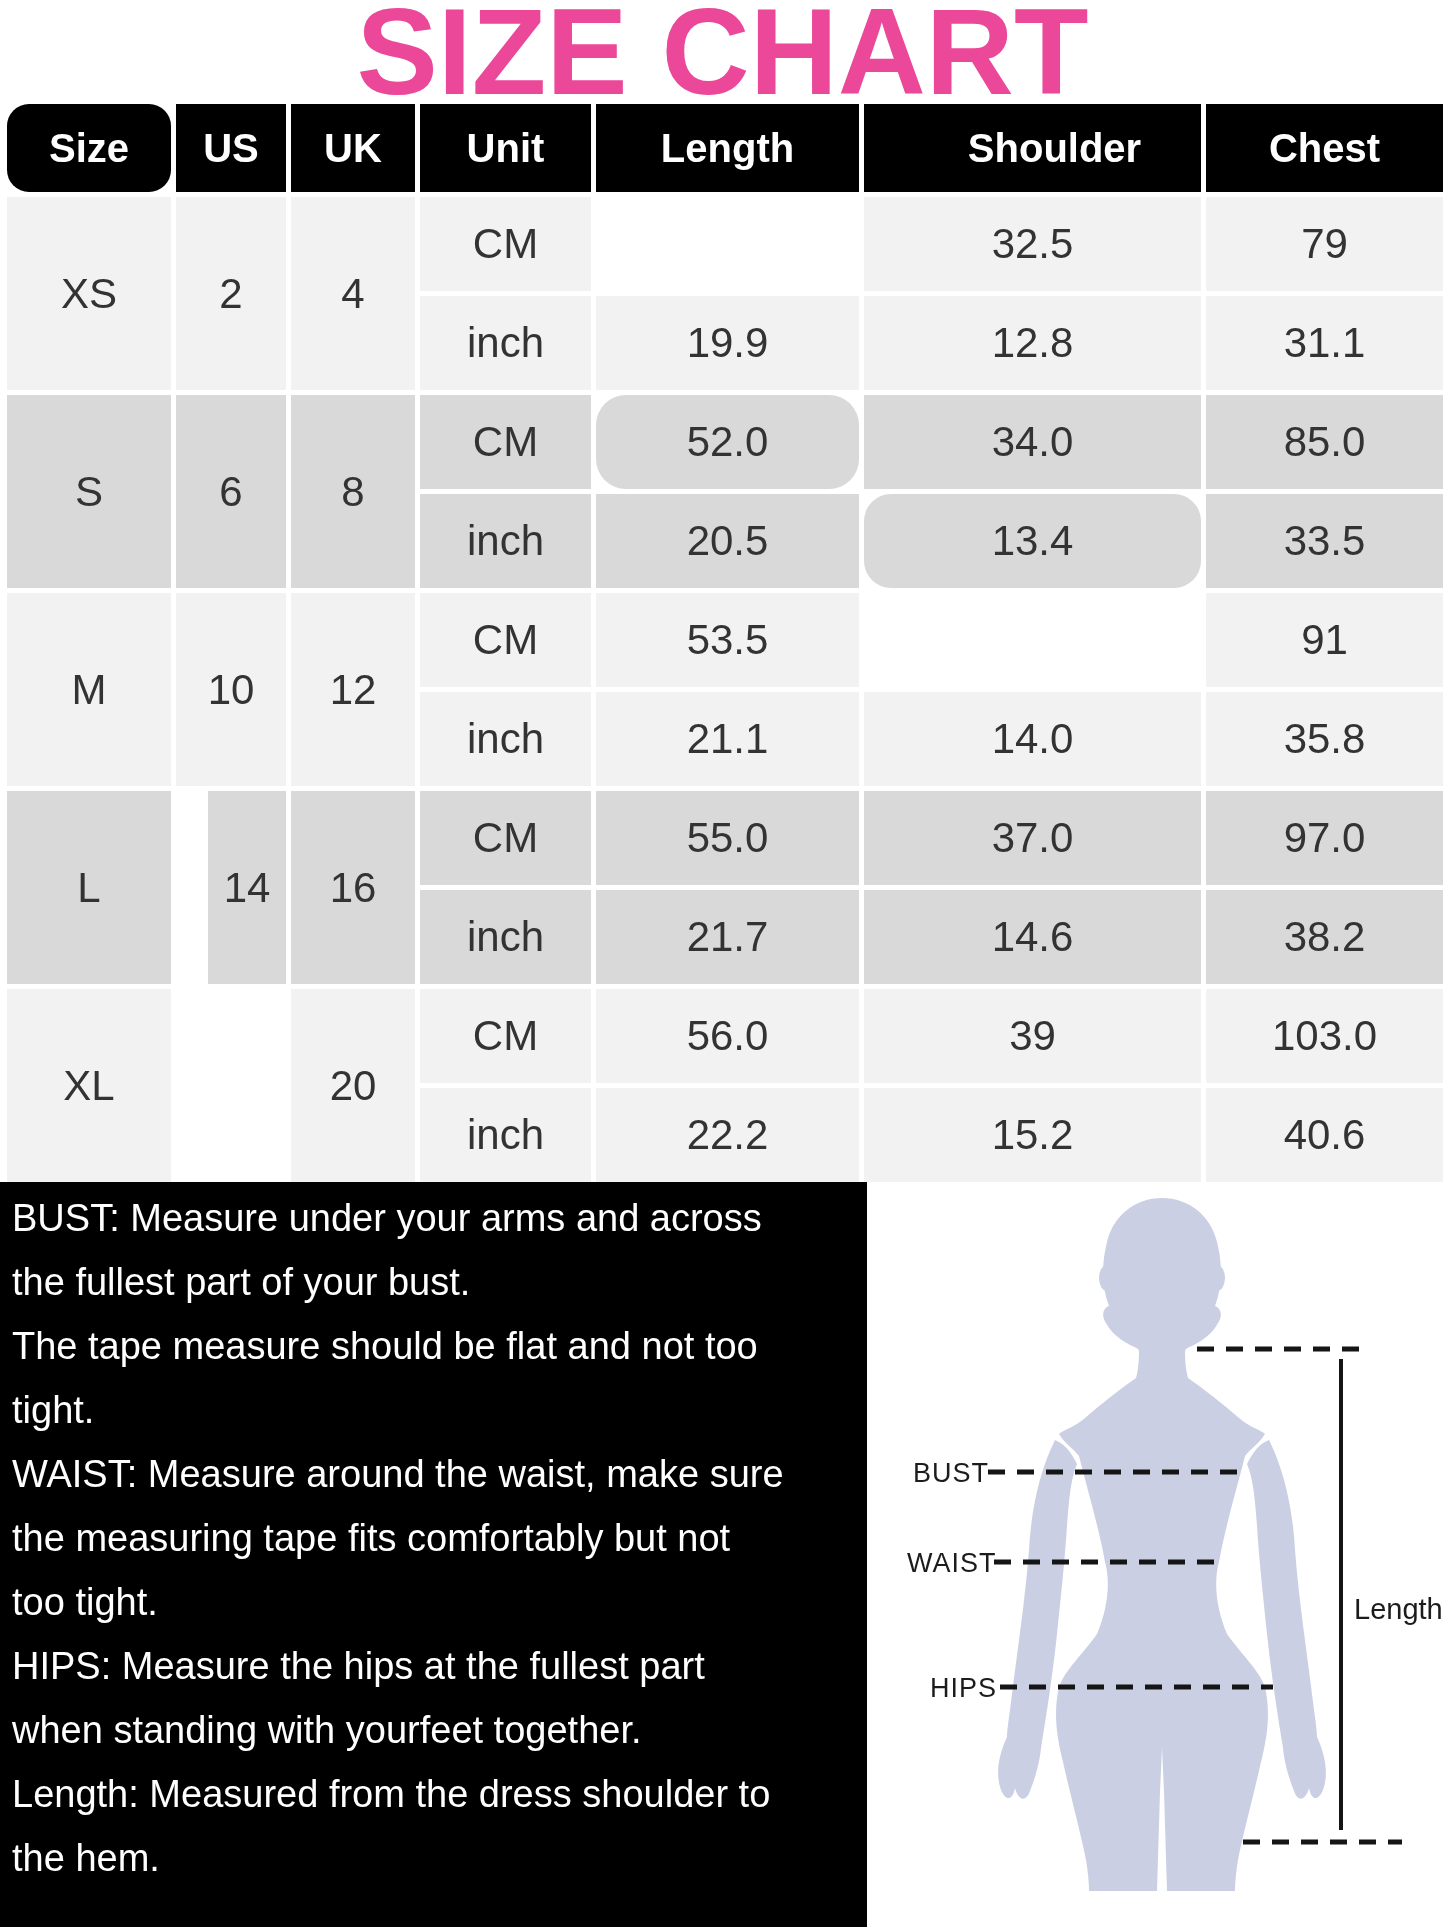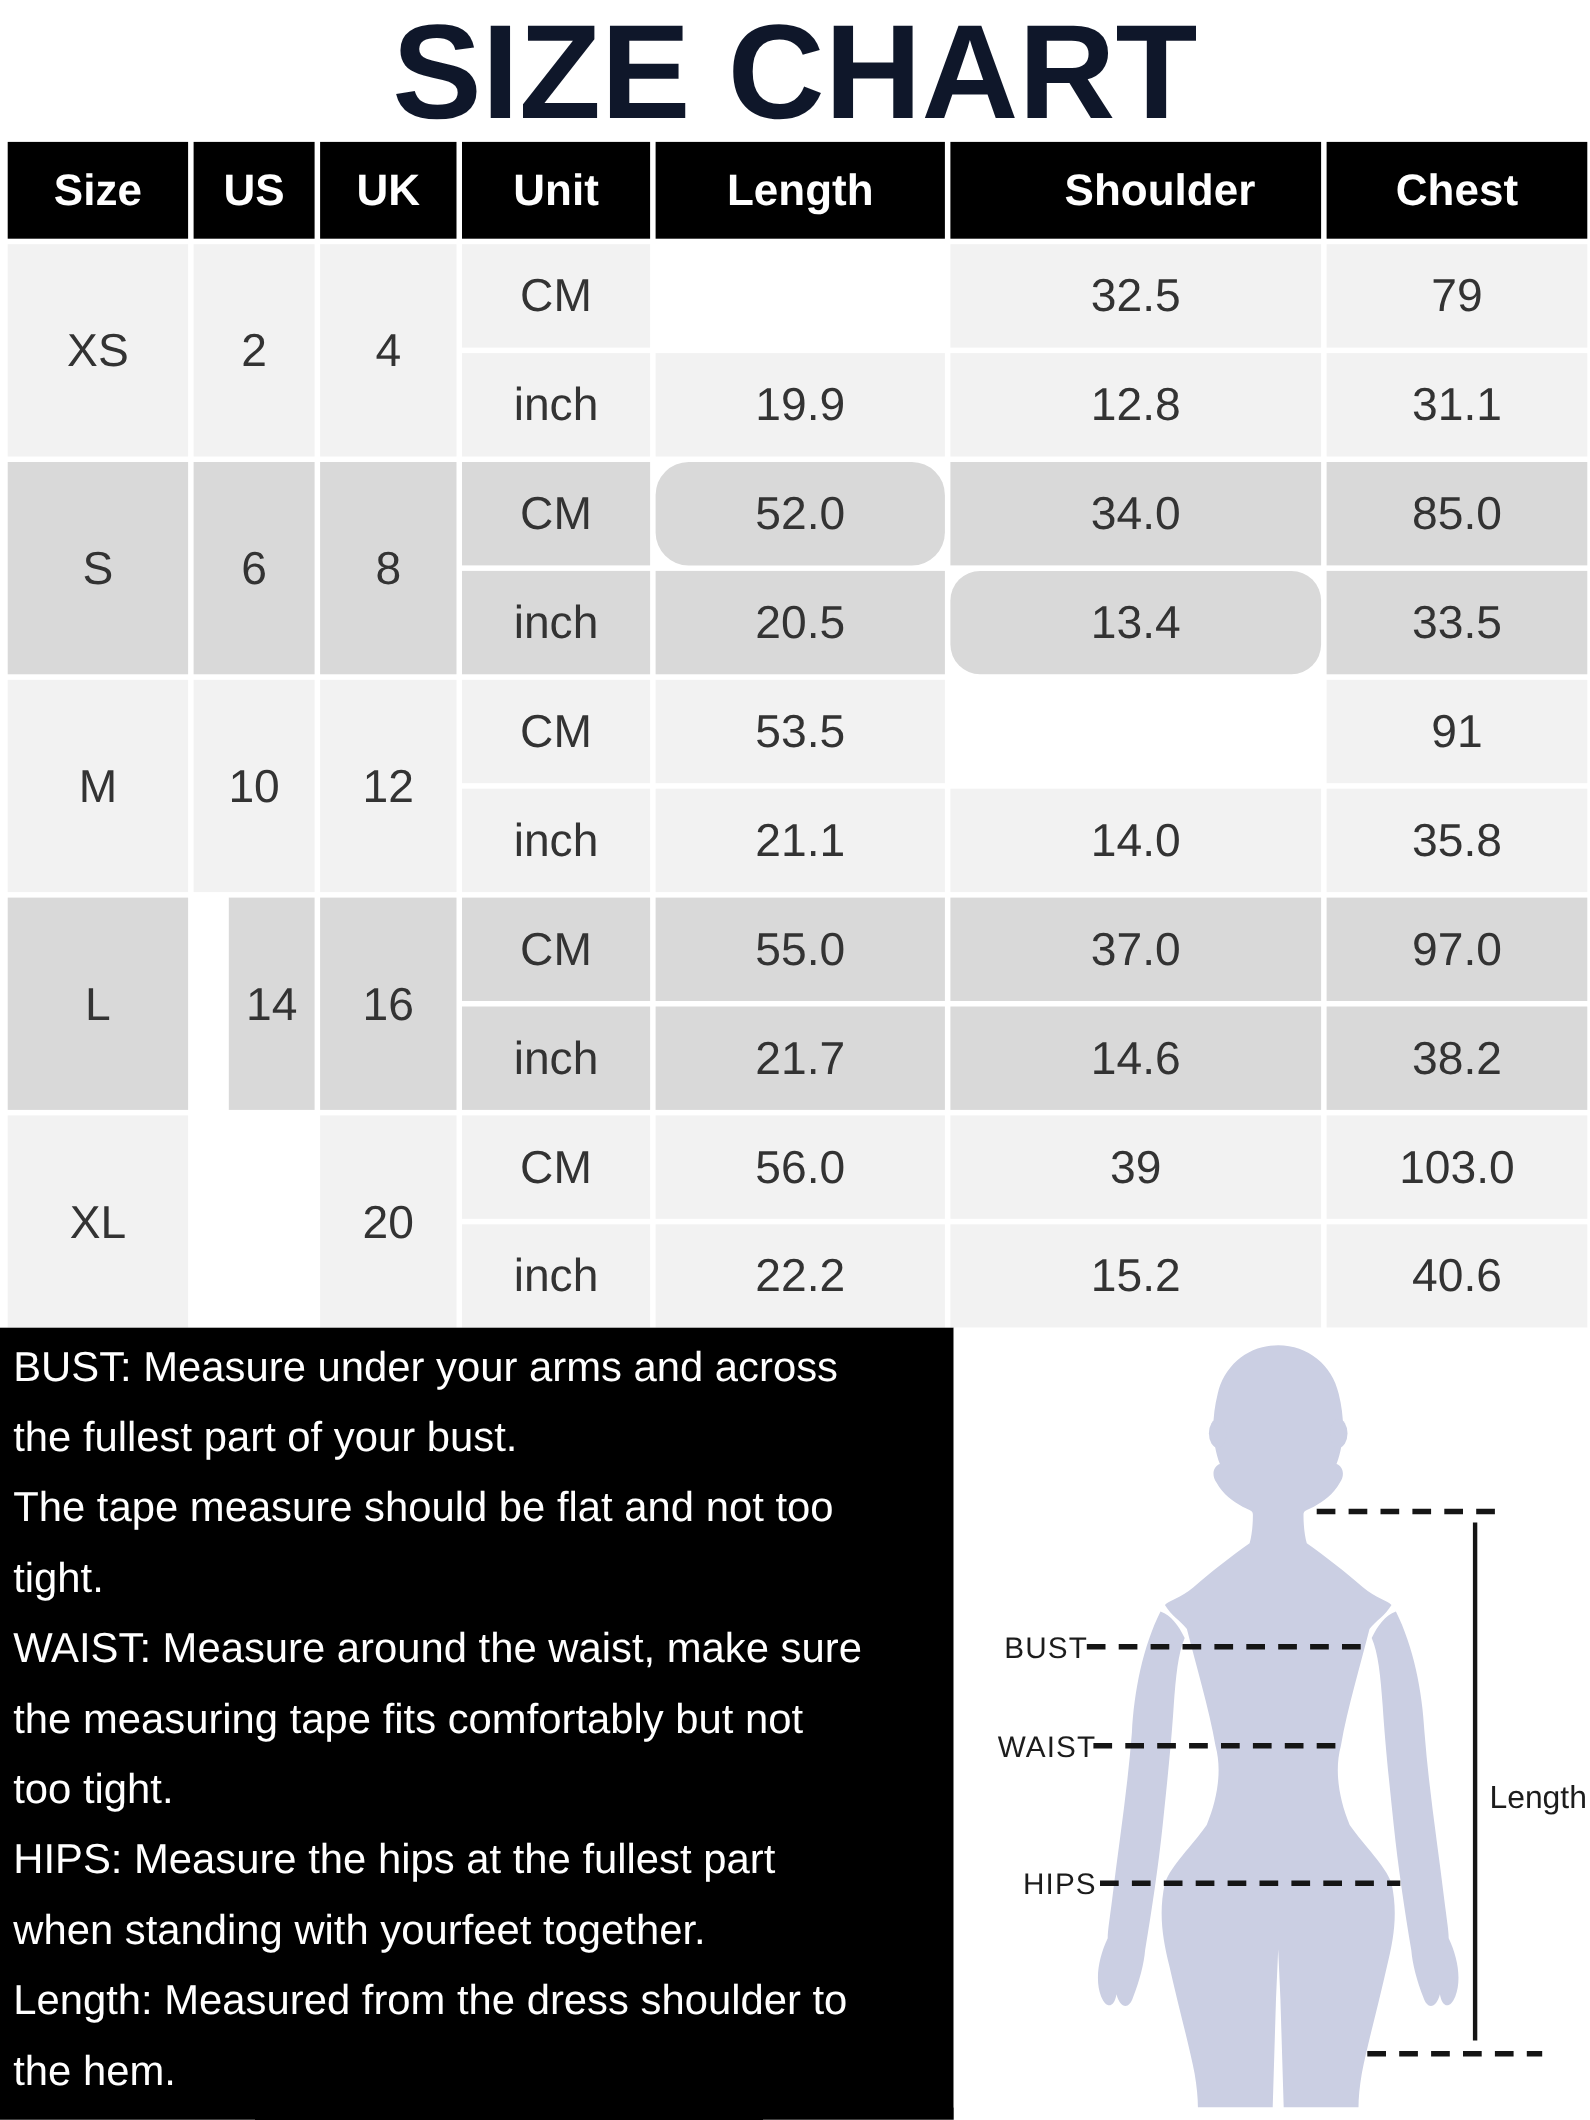--- a/index.html
+++ b/index.html
@@ -12,22 +12,22 @@
   }
   *{box-sizing:border-box;margin:0;padding:0}
   html,body{background:#ffffff}
   body{
     width:1445px;height:1927px;
     font-family:"Liberation Sans", sans-serif;
     position:relative;overflow:hidden;
   }
   .page{width:1445px;height:1927px;display:flex;flex-direction:column}
   .title{
-    height:129px;display:flex;align-items:center;justify-content:center;
-    font-size:122px;font-weight:700;color:#0f172a;letter-spacing:0px;
+    height:104px;display:flex;align-items:center;justify-content:center;
+    font-size:122px;font-weight:700;color:#ec4899;letter-spacing:0px;
     line-height:1;
   }
   
   .size-table{
     display:grid;
     grid-template-columns:164px 110px 124px 171px 263px 337px auto;
     grid-template-rows:88px repeat(10,94px);
     gap:5px;
     padding:0 2px 0 7px;
     background:#ffffff;
@@ -64,21 +64,21 @@
   }
 </style>
 </head>
 <body>
 
 <div class="page">
 
   <div class="title">SIZE CHART</div>
 
   <div class="size-table" id="size-table">
-      <div class="cell header" style="grid-area: 1 / 1;">Size</div>
+      <div class="cell header" style="grid-area: 1 / 1; border-radius: 22px;">Size</div>
       <div class="cell header" style="grid-area: 1 / 2;">US</div>
       <div class="cell header" style="grid-area: 1 / 3;">UK</div>
       <div class="cell header" style="grid-area: 1 / 4;">Unit</div>
       <div class="cell header" style="grid-area: 1 / 5;">Length</div>
       <div class="cell header" style="grid-area: 1 / 6; padding-left: 44px;">Shoulder</div>
       <div class="cell header" style="grid-area: 1 / 7;">Chest</div>
       <div class="cell light" style="grid-area: 2 / 1 / span 2;">XS</div>
       <div class="cell light" style="grid-area: 2 / 2 / span 2;">2</div>
       <div class="cell light" style="grid-area: 2 / 3 / span 2;">4</div>
       <div class="cell light" style="grid-area: 2 / 4;">CM</div>

